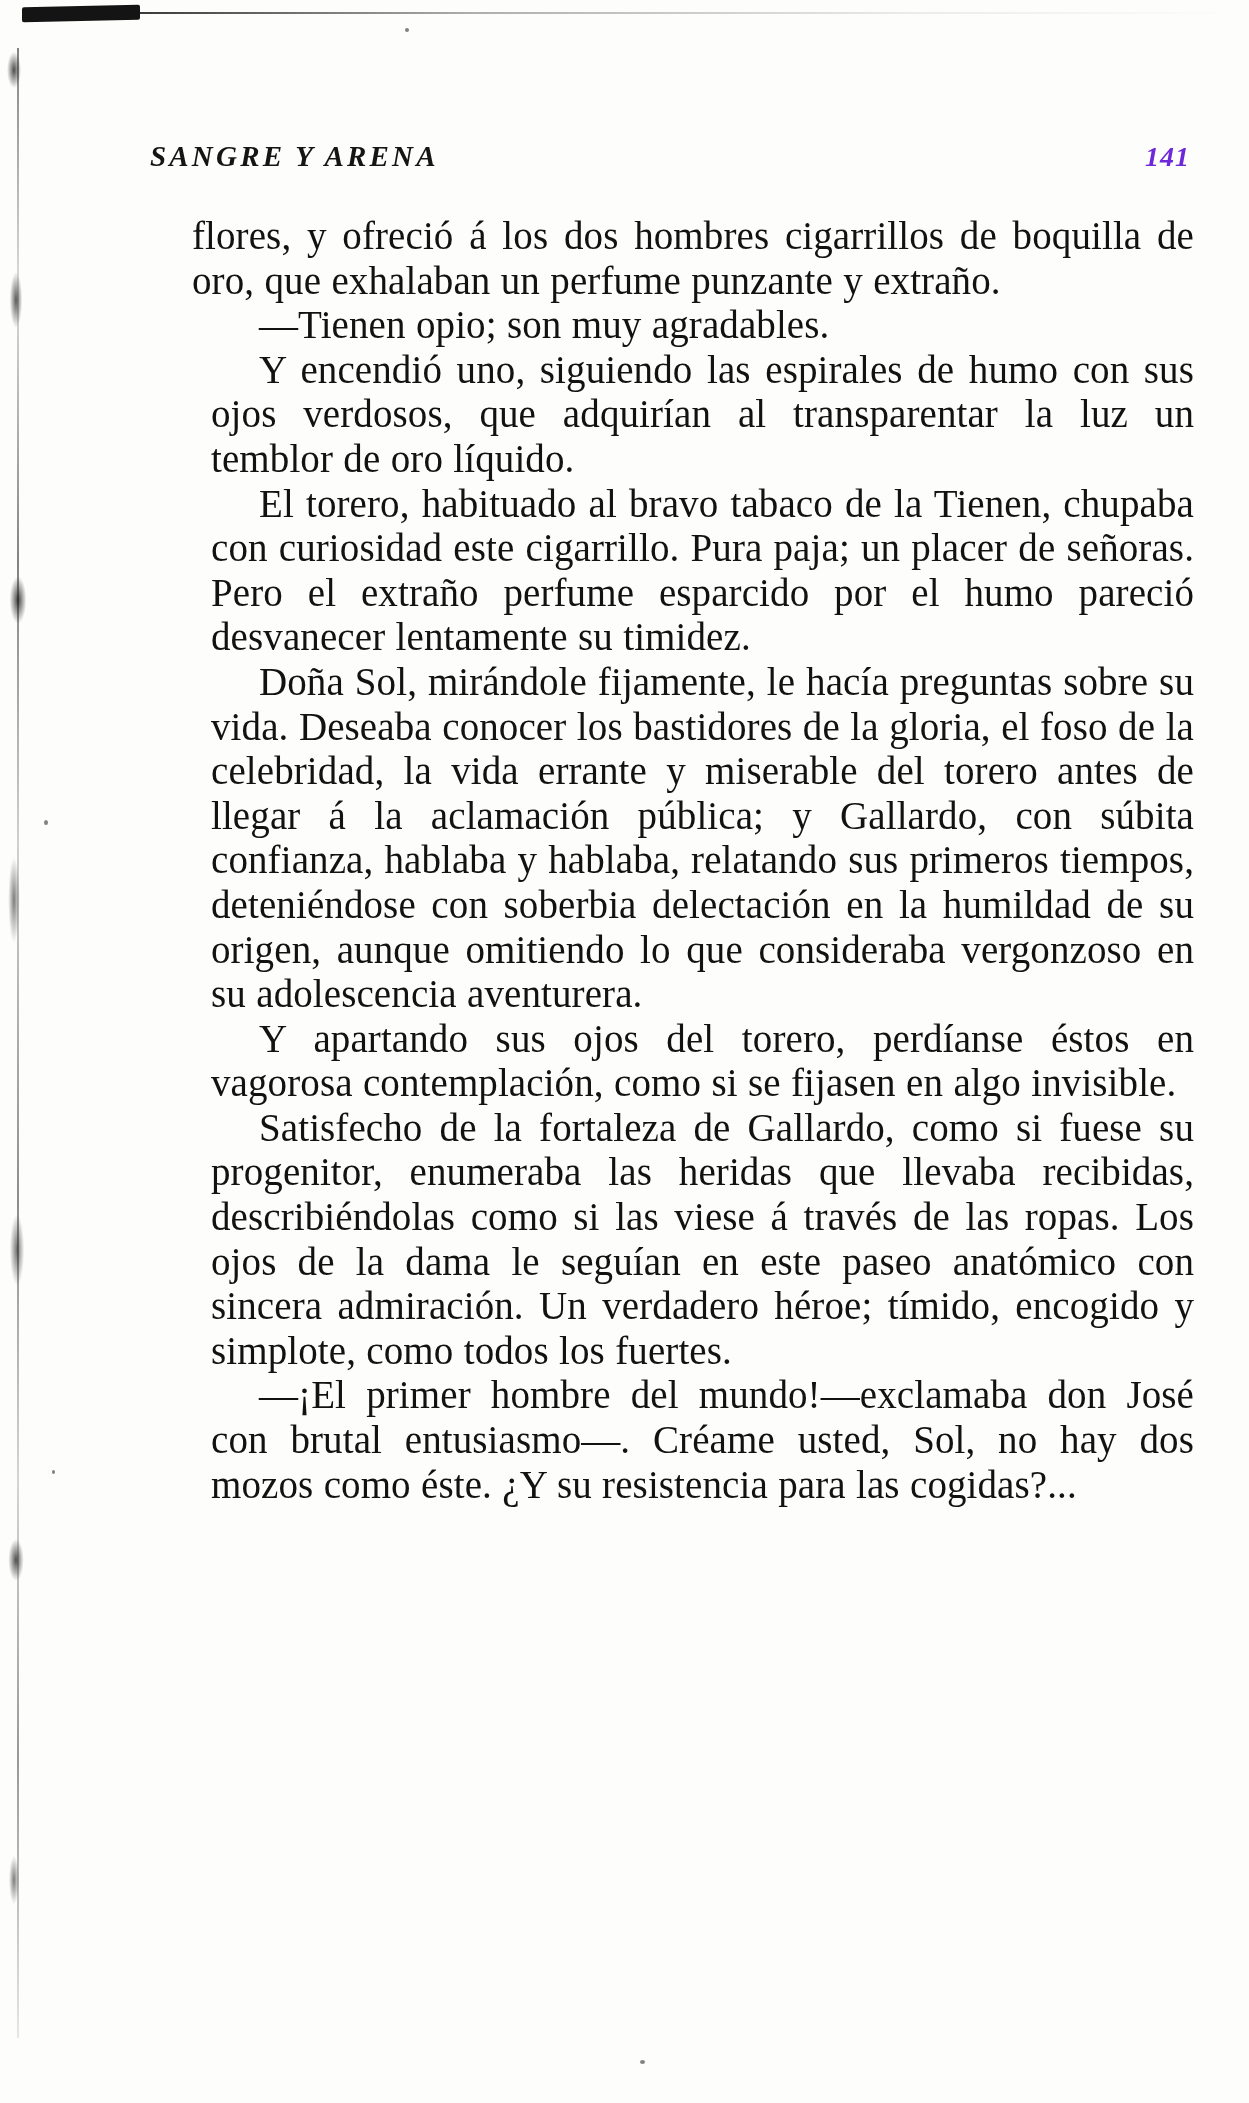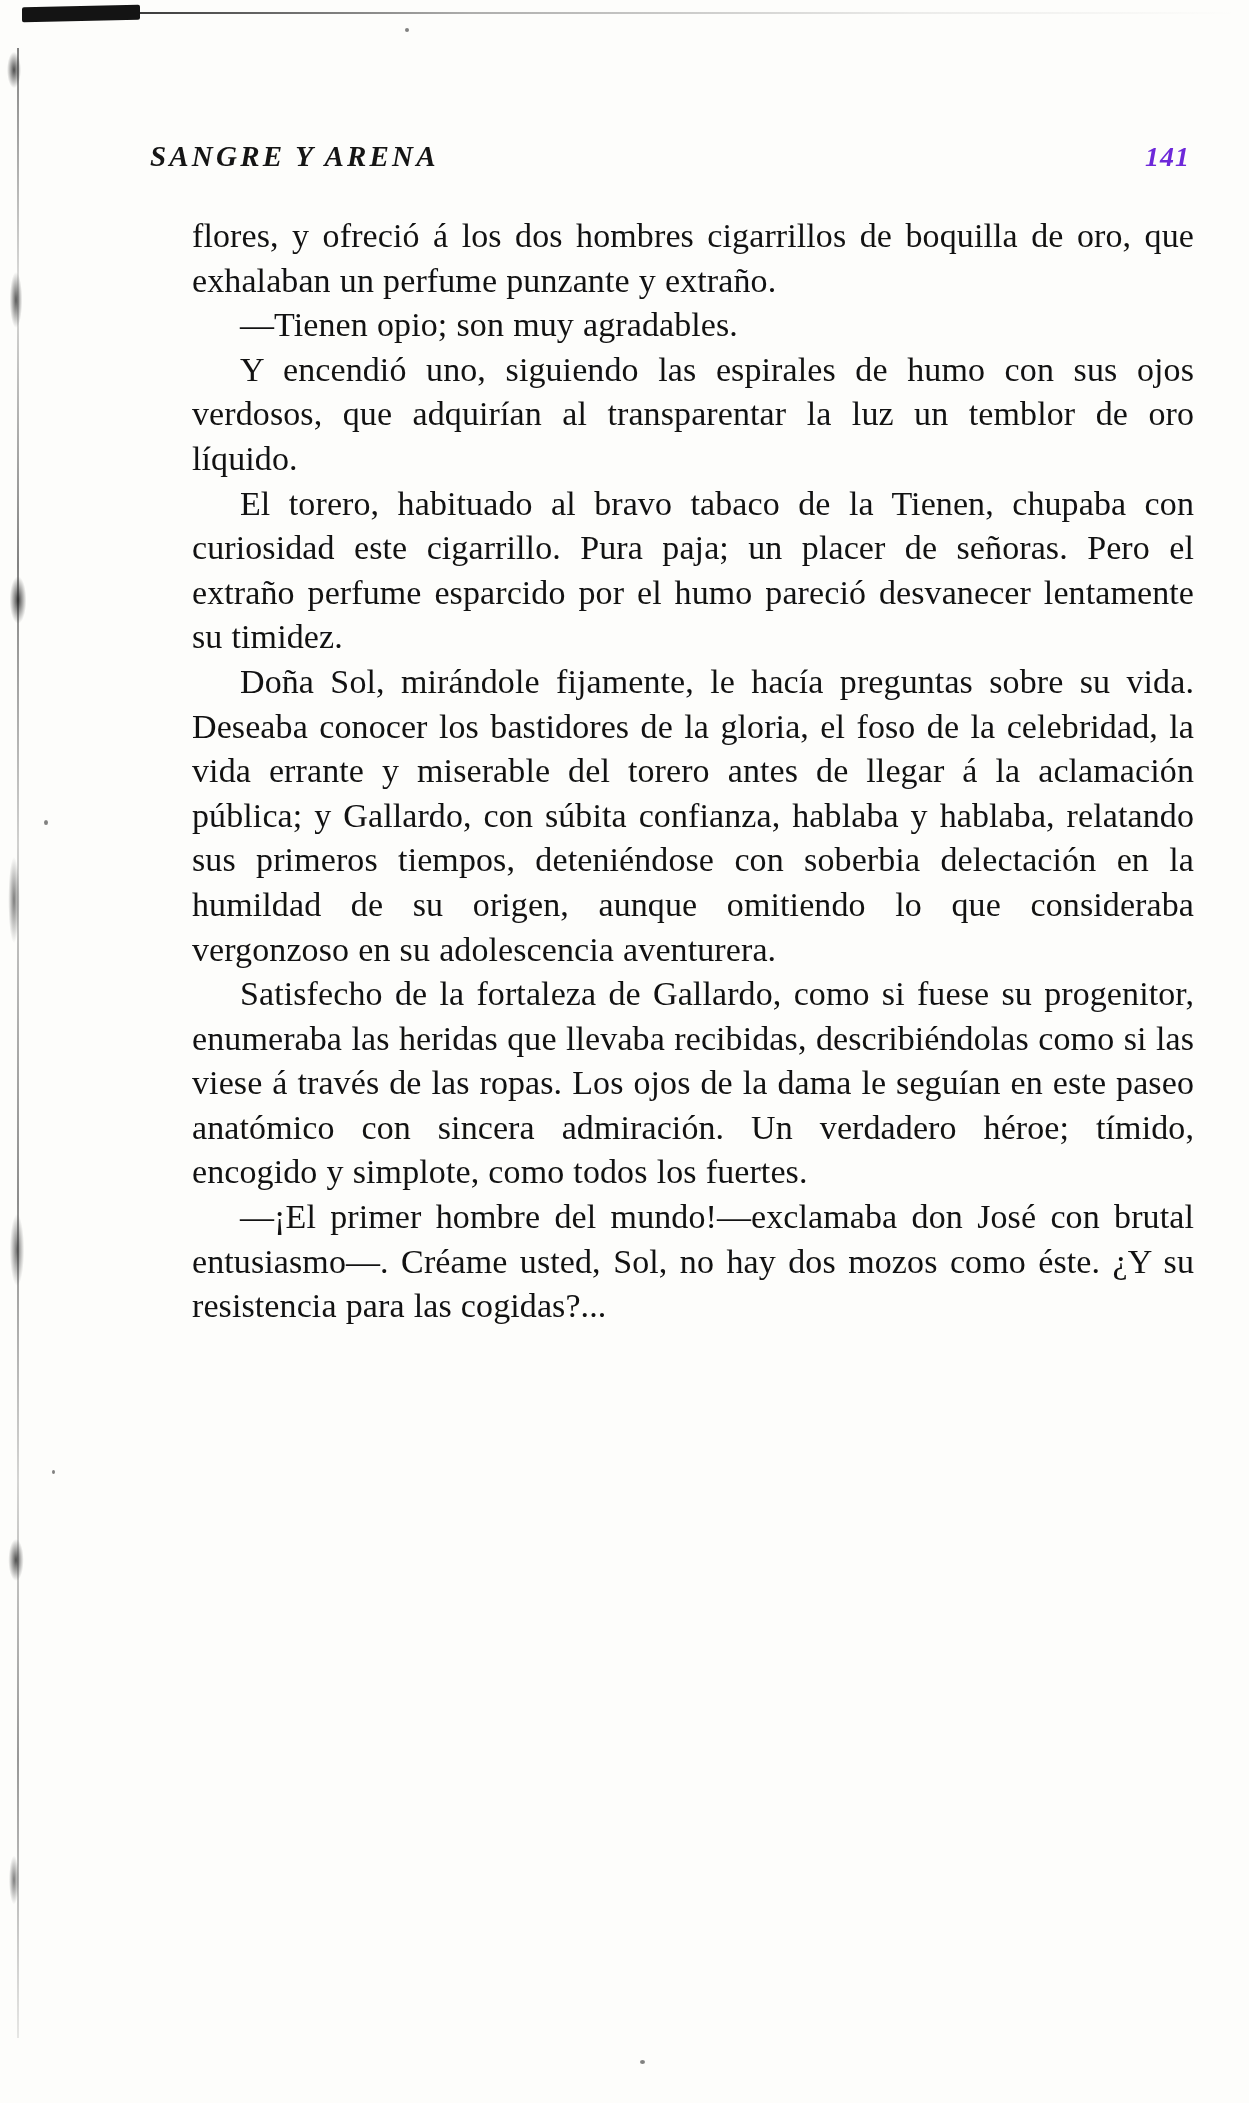--- a/index.html
+++ b/index.html
@@ -110,33 +110,34 @@
     font-size: 28px;
     color: #6d28d9;
     letter-spacing: 1px;
   }
 
   .body-text {
     position: absolute;
     left: 192px;
     top: 214px;
     width: 1002px;
-    font-size: 34px;
+    font-size: 39px;
     line-height: 44.6px;
     text-align: justify;
     color: #121212;
     letter-spacing: .1px;
     word-spacing: .5px;
   }
   .body-text p {
     margin: 0;
     text-indent: 0;
   }
   .body-text p.indent {
     text-indent: 48px;
+    margin-left: 19px;
   }
 </style>
 </head>
 <body>
 
 <div class="page-scan">
   <div class="edge-smudge"></div>
   <div class="edge-line"></div>
   <div class="top-bar"></div>
   <div class="top-rule"></div>
@@ -152,17 +153,18 @@
     <span class="running-title">SANGRE Y ARENA</span>
     <span class="folio">141</span>
   </div>
 
   <div class="body-text">
     <p>flores, y ofreció á los dos hombres cigarrillos de boquilla de oro, que exhalaban un perfume punzante y extraño.</p>
     <p class="indent">—Tienen opio; son muy agradables.</p>
     <p class="indent">Y encendió uno, siguiendo las espirales de humo con sus ojos verdosos, que adquirían al transparentar la luz un temblor de oro líquido.</p>
     <p class="indent">El torero, habituado al bravo tabaco de la Tienen, chupaba con curiosidad este cigarrillo. Pura paja; un placer de señoras. Pero el extraño perfume esparcido por el humo pareció desvanecer lentamente su timidez.</p>
     <p class="indent">Doña Sol, mirándole fijamente, le hacía preguntas sobre su vida. Deseaba conocer los bastidores de la gloria, el foso de la celebridad, la vida errante y miserable del torero antes de llegar á la aclamación pública; y Gallardo, con súbita confianza, hablaba y hablaba, relatando sus primeros tiempos, deteniéndose con soberbia delectación en la humildad de su origen, aunque omitiendo lo que consideraba vergonzoso en su adolescencia aventurera.</p>
+    <p class="indent">Y apartando sus ojos del torero, perdíanse éstos en vagorosa contemplación, como si se fijasen en algo invisible.</p>
     <p class="indent">Satisfecho de la fortaleza de Gallardo, como si fuese su progenitor, enumeraba las heridas que llevaba recibidas, describiéndolas como si las viese á través de las ropas. Los ojos de la dama le seguían en este paseo anatómico con sincera admiración. Un verdadero héroe; tímido, encogido y simplote, como todos los fuertes.</p>
     <p class="indent">—¡El primer hombre del mundo!—exclamaba don José con brutal entusiasmo—. Créame usted, Sol, no hay dos mozos como éste. ¿Y su resistencia para las cogidas?...</p>
   </div>
 
 </div>
 
 </body></html>

